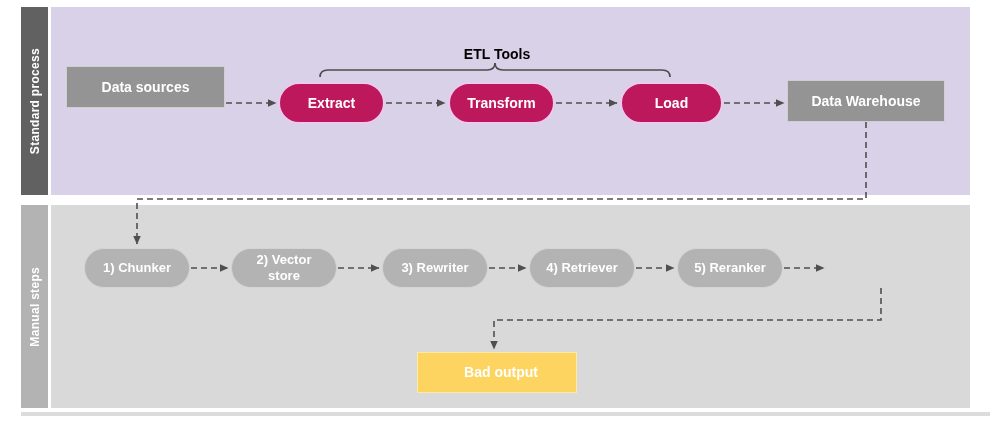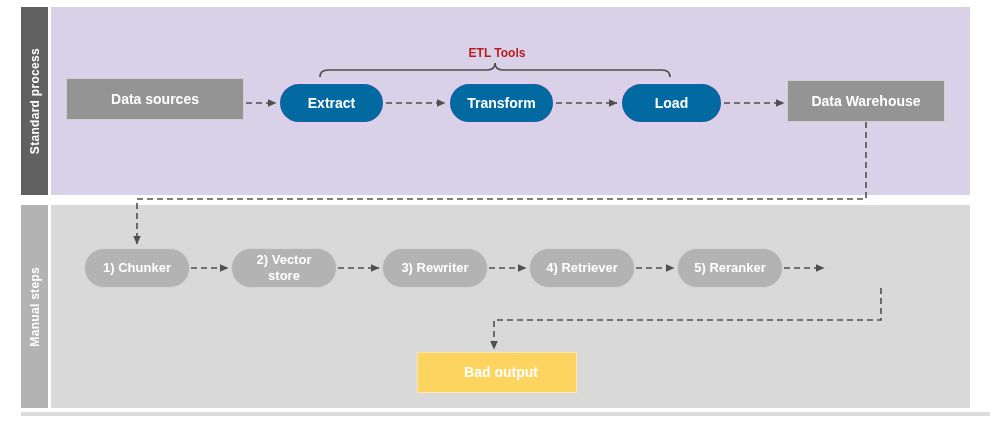--- a/index.html
+++ b/index.html
@@ -48,21 +48,21 @@
     color: #ffffff;
     font-weight: 700;
     font-size: 14px;
     line-height: 17px;
   }
   .gray-box {
     background: #949494;
     border: 1.5px solid #cfcfcf;
   }
   .etl-pill {
-    background: #0369a1;
+    background: #be185d;
     border: 2px solid #ecc9ee;
     border-radius: 22px;
   }
   .manual-pill {
     background: #b3b3b3;
     border: 1.5px solid #d4d4d4;
     border-radius: 21px;
     font-size: 13px;
     line-height: 16px;
     padding: 0 8px;
@@ -70,27 +70,27 @@
   .bad-box {
     background: #fcd45f;
     border: 1.5px solid #fde9a6;
   }
   .etl-group-label {
     position: absolute;
     left: 437px;
     top: 46px;
     width: 120px;
     text-align: center;
-    color: #b91c1c;
+    color: #000000;
     font-weight: 700;
-    font-size: 12px;
+    font-size: 14px;
     z-index: 3;
   }
   
-  .n-data-sources   { left: 66px;  top: 78px;  width: 178px; height: 42px; }
+  .n-data-sources   { left: 66px;  top: 66px;  width: 159px; height: 42px; }
   .n-extract        { left: 278px; top: 82px;  width: 107px; height: 42px; }
   .n-transform      { left: 448px; top: 82px;  width: 107px; height: 42px; }
   .n-load           { left: 620px; top: 82px;  width: 103px; height: 42px; }
   .n-data-warehouse { left: 787px; top: 80px;  width: 158px; height: 42px; }
   .n-chunker        { left: 84px;  top: 248px; width: 106px; height: 40px; }
   .n-vector-store   { left: 231px; top: 248px; width: 106px; height: 40px; }
   .n-rewriter       { left: 382px; top: 248px; width: 106px; height: 40px; }
   .n-retriever      { left: 529px; top: 248px; width: 106px; height: 40px; }
   .n-reranker       { left: 677px; top: 248px; width: 106px; height: 40px; }
   .n-consolidator   { left: 827px; top: 248px; width: 110px; height: 40px; }

